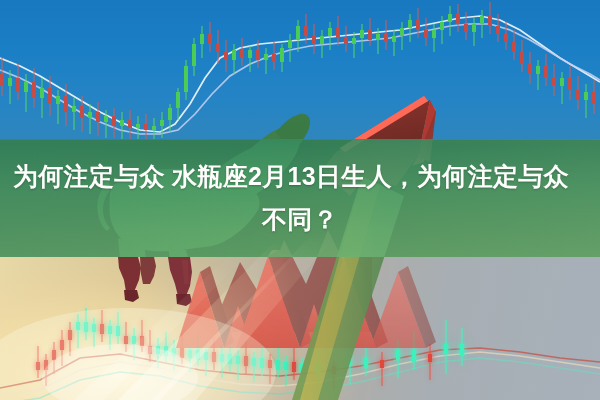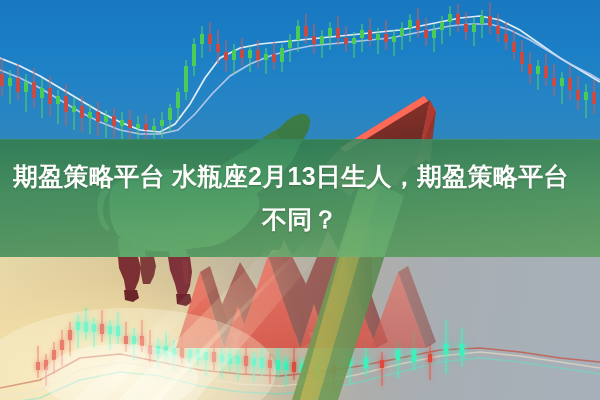--- a/index.html
+++ b/index.html
@@ -787,17 +787,17 @@
       </defs>
       <path d="M118,400 L286,230 L320,230 L160,400 Z" fill="url(#bm1)"></path>
       <path d="M152,400 L330,216 L352,216 L196,400 Z" fill="url(#bm2)"></path>
       <path d="M74,400 L246,240 L262,240 L104,400 Z" fill="url(#bm2)" opacity="0.7"></path>
       <ellipse cx="128" cy="372" rx="148" ry="64" fill="#fff6d2" opacity="0.3"></ellipse>
       <ellipse cx="120" cy="378" rx="78" ry="34" fill="#fffdf0" opacity="0.32"></ellipse>
     </svg>
   </div>
 
   <div id="title">
-    <div class="l1">期盈策略平台 水瓶座2月13日生人，期盈策略平台</div>
+    <div class="l1">为何注定与众 水瓶座2月13日生人，为何注定与众</div>
     <div class="l2">不同？</div>
   </div>
 
 </div>
 
 </body></html>

